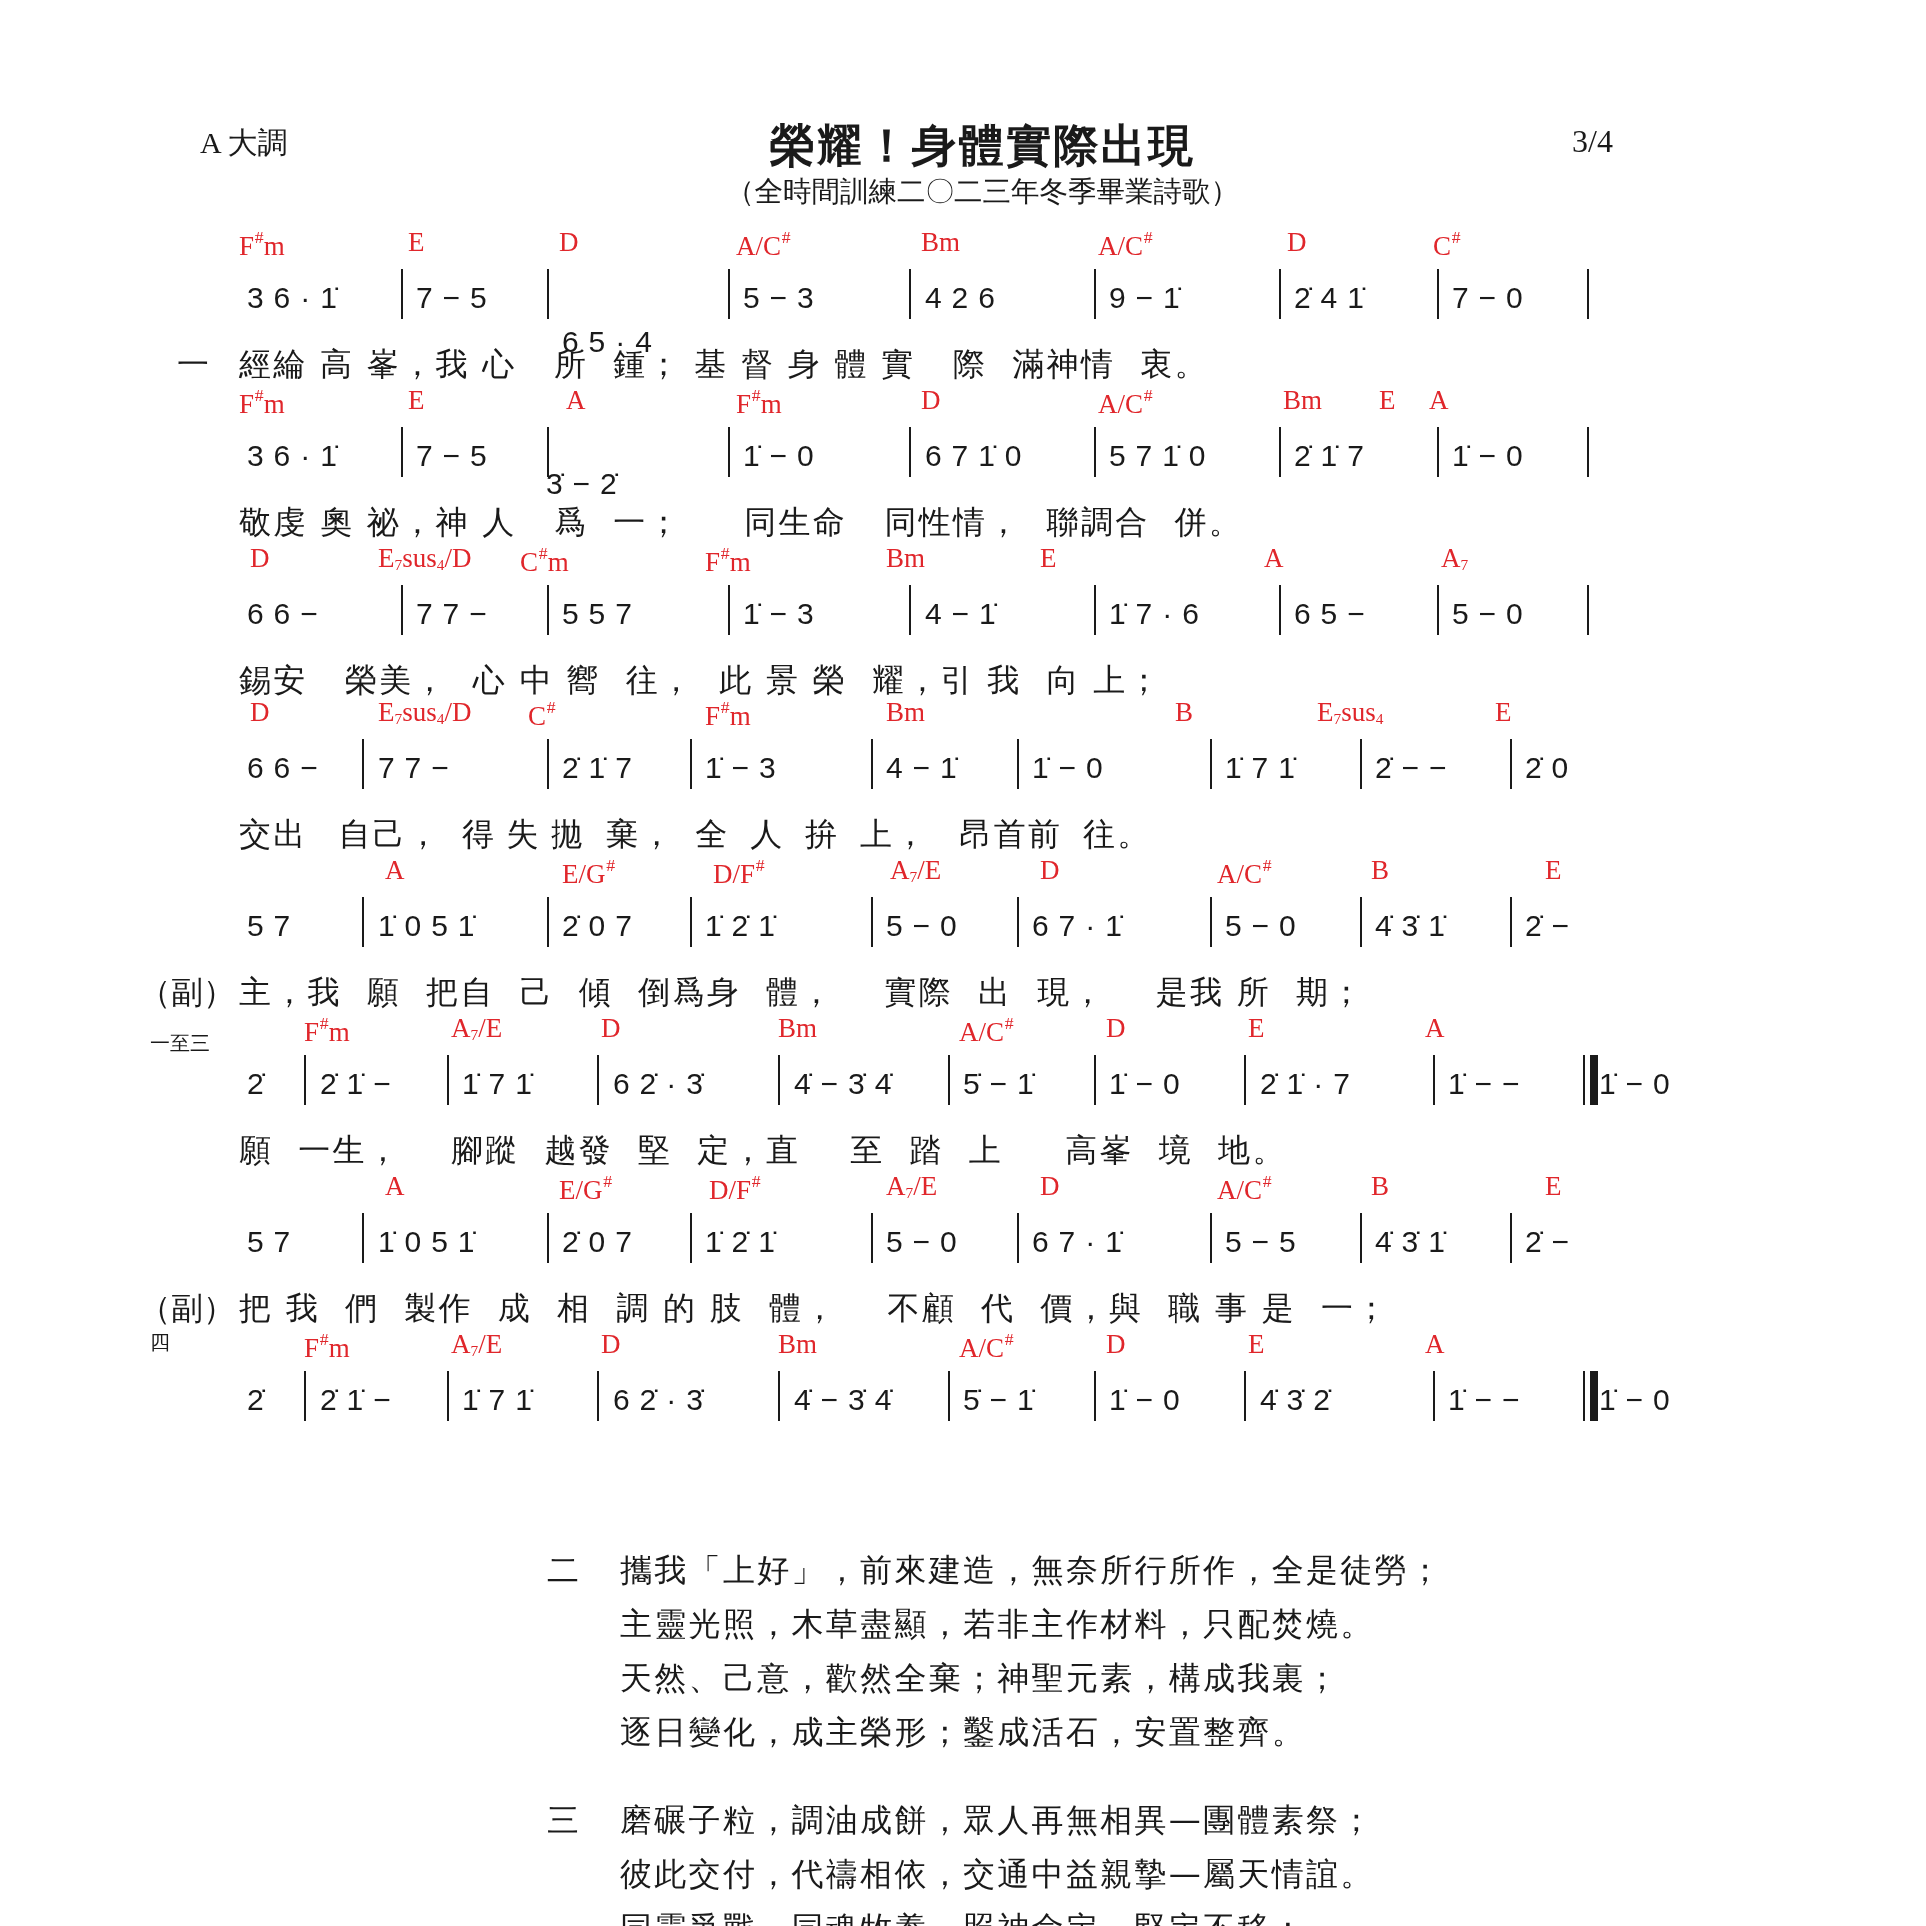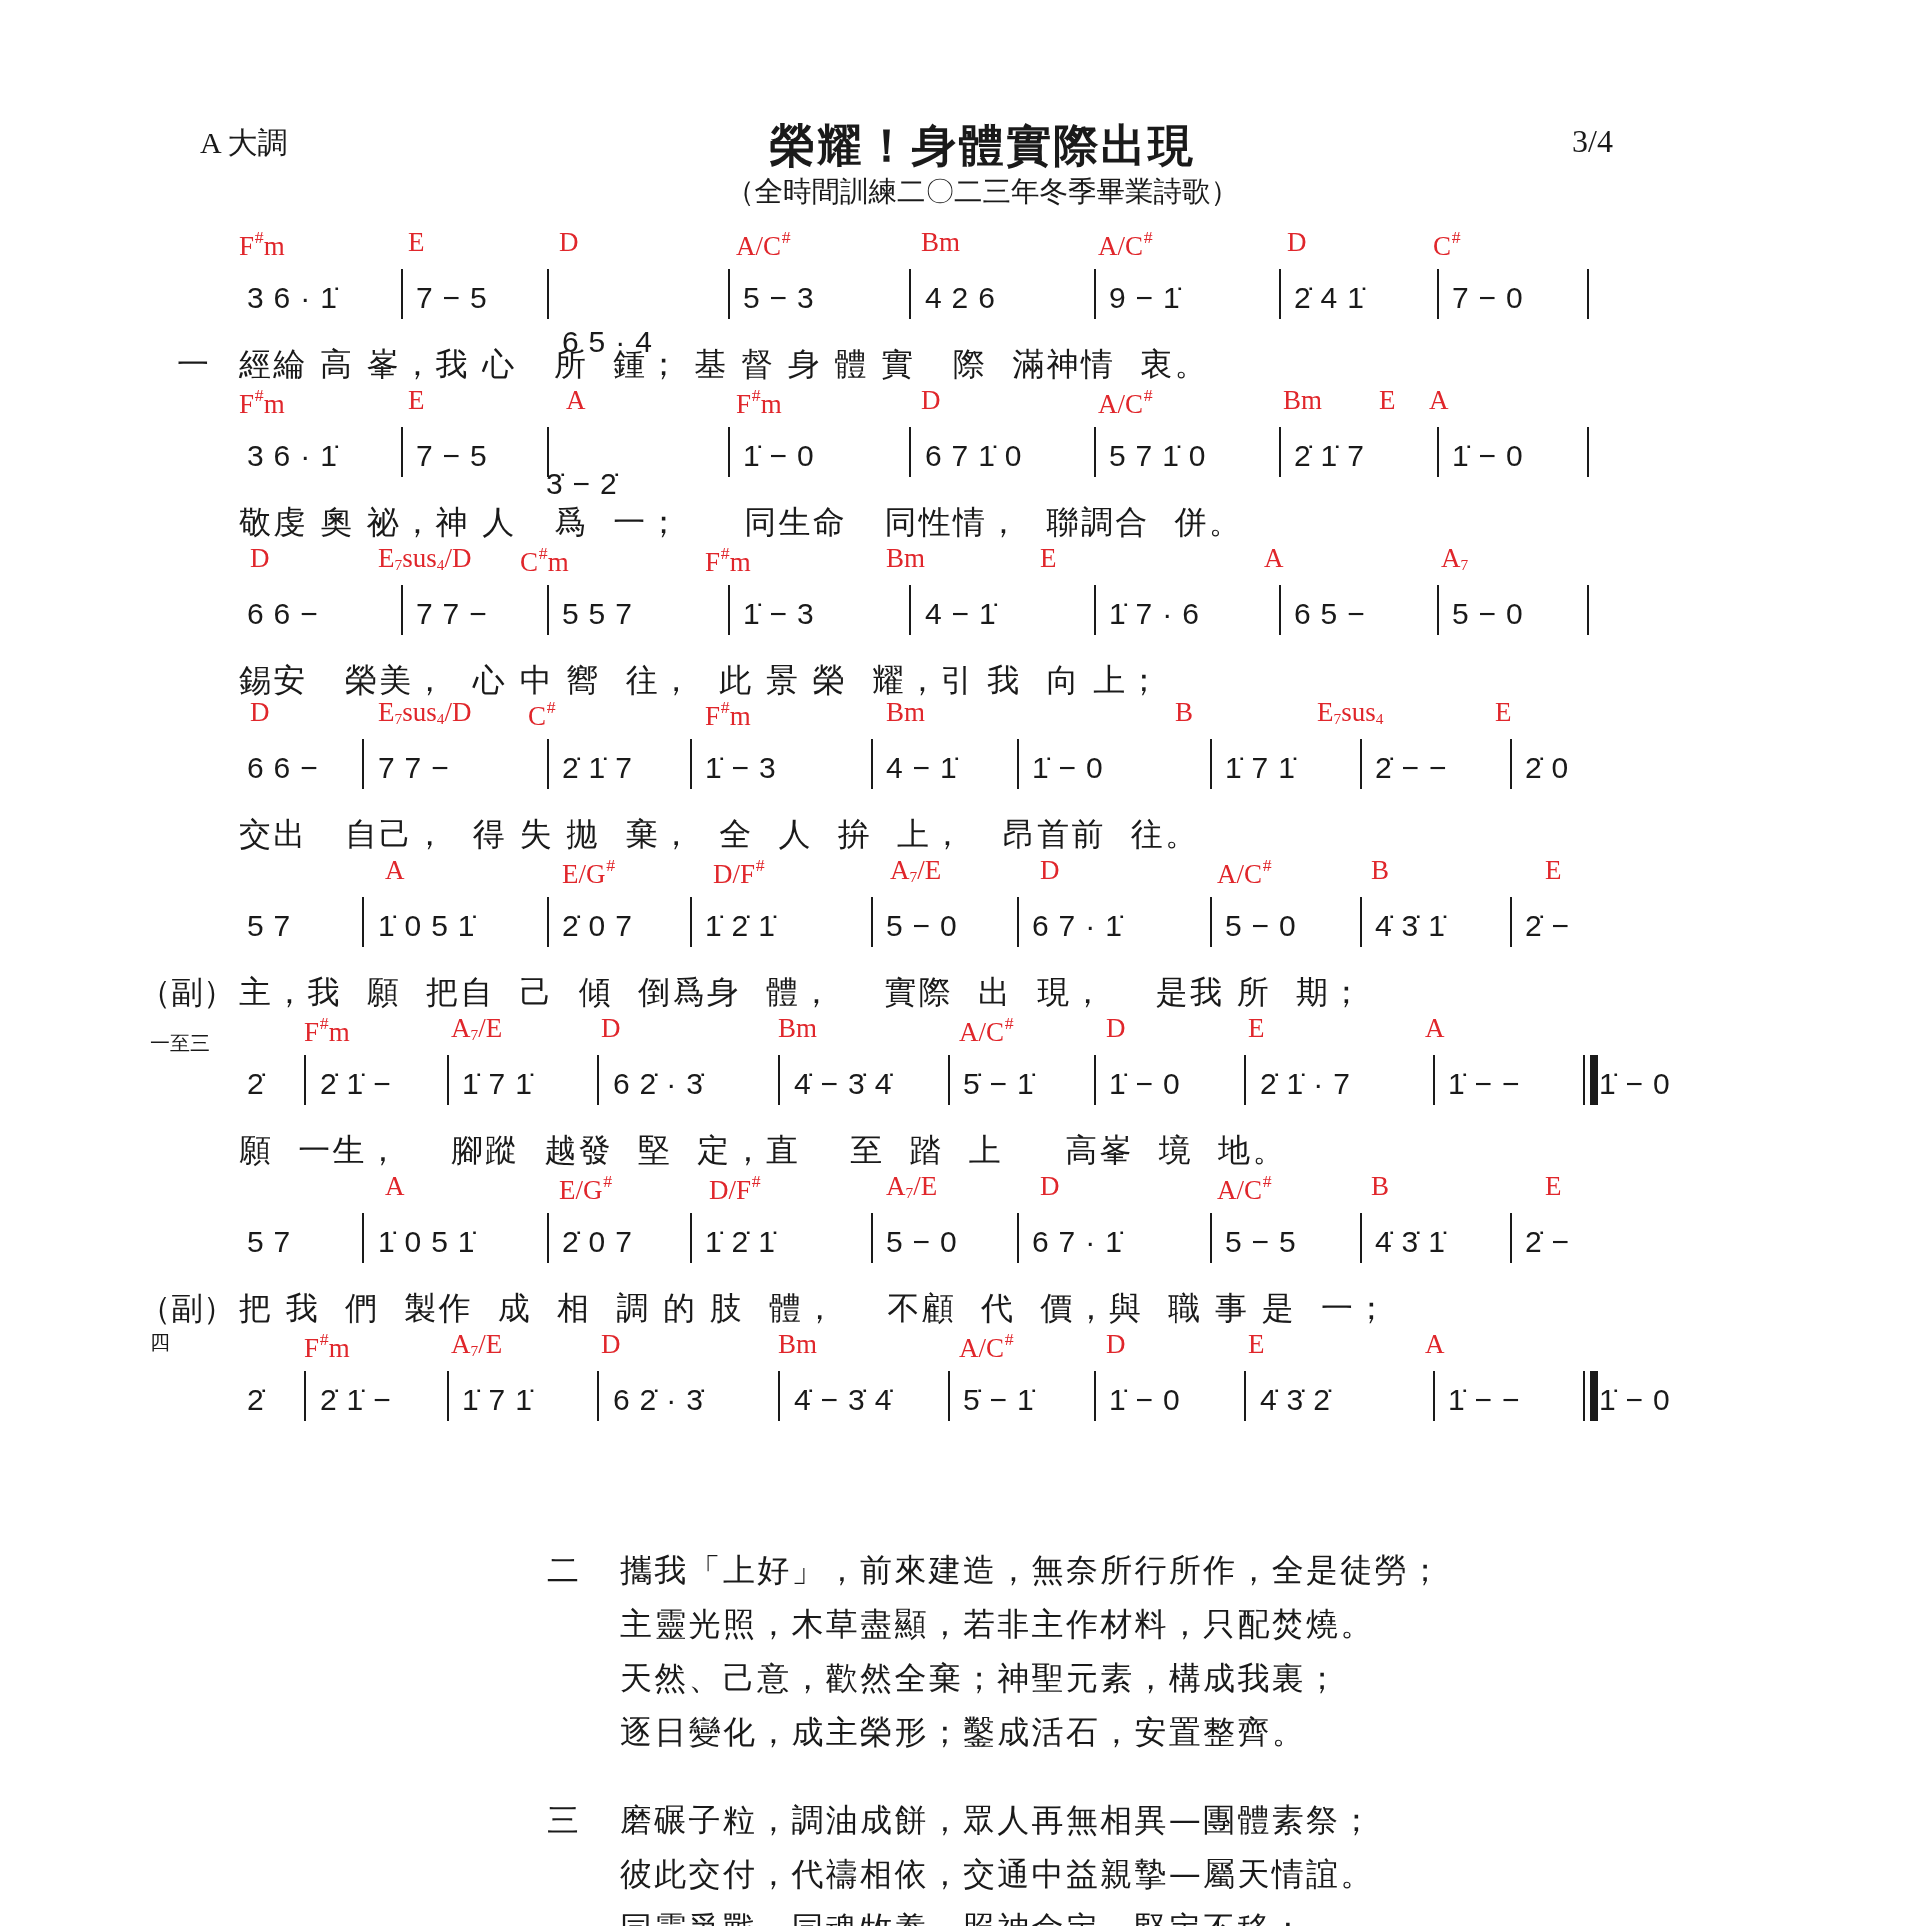--- a/index.html
+++ b/index.html
@@ -140,21 +140,21 @@
       <div class="measure" style="left: 1375px;">2̇ − −</div>
       <div class="measure" style="left: 1525px;">2̇  0</div>
       <div class="barline" style="left: 362px;"></div>
       <div class="barline" style="left: 547px;"></div>
       <div class="barline" style="left: 690px;"></div>
       <div class="barline" style="left: 871px;"></div>
       <div class="barline" style="left: 1017px;"></div>
       <div class="barline" style="left: 1210px;"></div>
       <div class="barline" style="left: 1360px;"></div>
       <div class="barline" style="left: 1510px;"></div>
-      <div class="lyric" style="left: 239px;">交出   自己，  得 失 拋  棄，  全  人  拚  上，   昂首前  往。</div>
+      <div class="lyric" style="left: 239px; font-family: Liberation Serif, serif;">交出   自己，  得 失 拋  棄，  全  人  拚  上，   昂首前  往。</div>
     </div>
     <div class="system" style="top: 855px;">
       <div class="chord" style="left: 385px;">A</div>
       <div class="chord" style="left: 562px;">E/G<sup>#</sup></div>
       <div class="chord" style="left: 713px;">D/F<sup>#</sup></div>
       <div class="chord" style="left: 890px;">A<sub>7</sub>/E</div>
       <div class="chord" style="left: 1040px;">D</div>
       <div class="chord" style="left: 1217px;">A/C<sup>#</sup></div>
       <div class="chord" style="left: 1371px;">B</div>
       <div class="chord" style="left: 1545px;">E</div>

